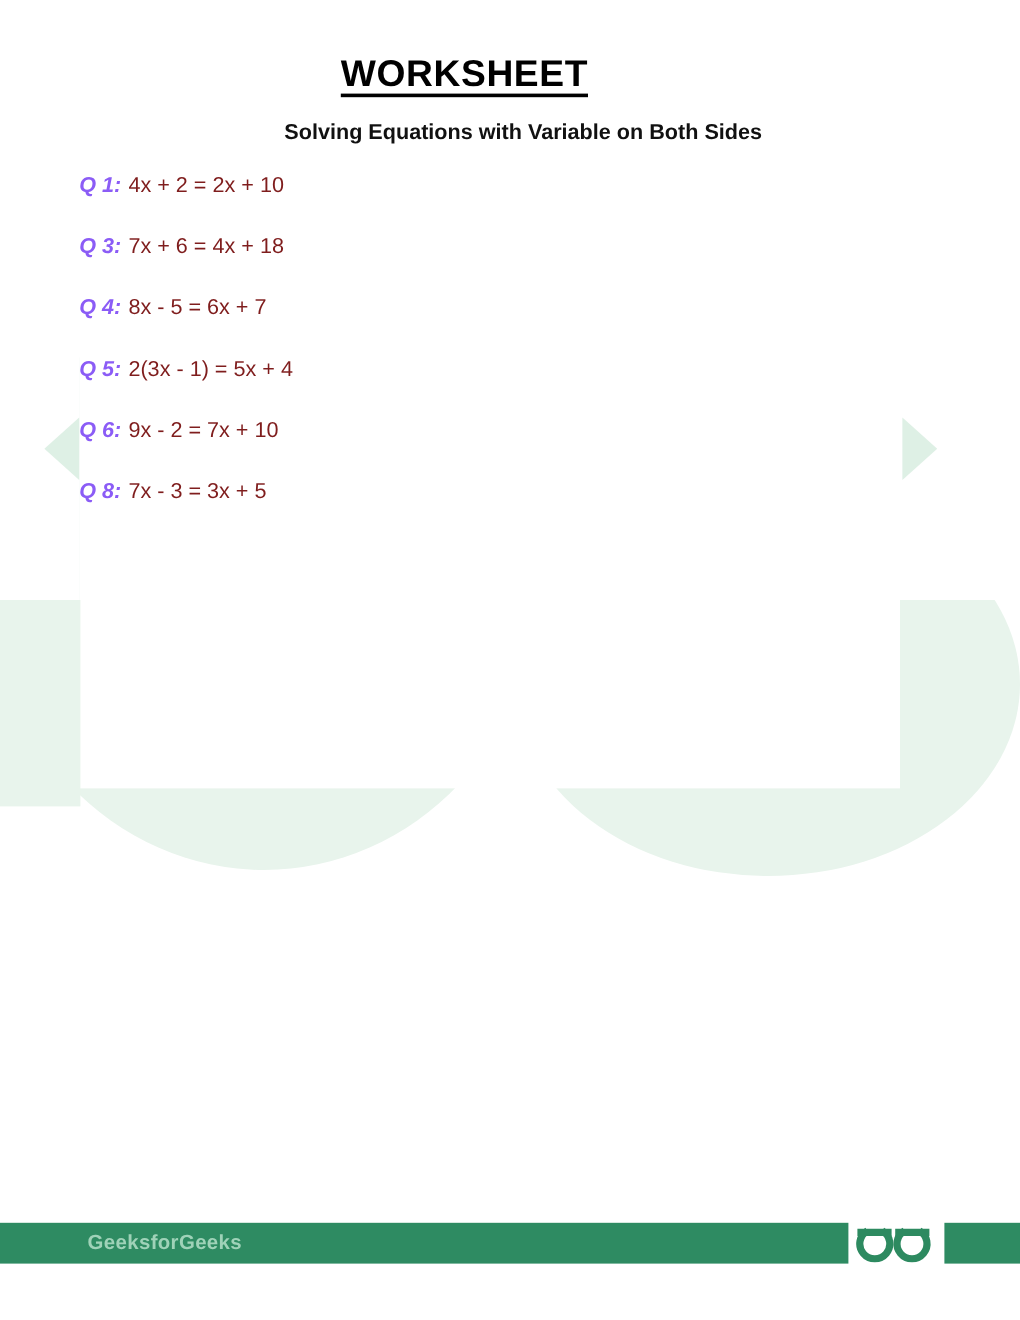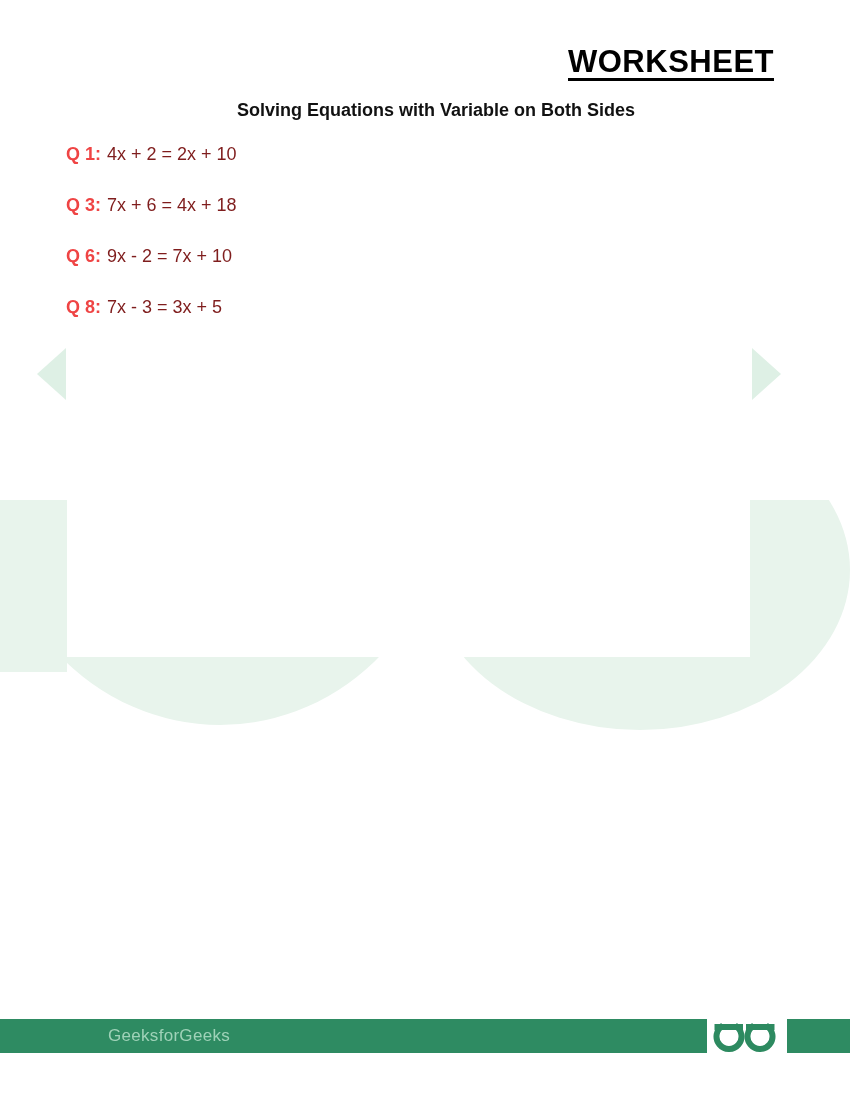--- a/index.html
+++ b/index.html
@@ -8,53 +8,52 @@
     width:850px;height:1100px;
     background:#ffffff;
     overflow:hidden;
     font-family:"Liberation Sans", sans-serif;
     color:#1d1d1f;
   }
   .watermark{position:absolute;left:0;top:0;z-index:0;}
   .content{position:absolute;left:0;top:0;width:850px;z-index:1;}
   .doc-title{
     position:absolute;left:0;top:44px;width:774px;
-    text-align:right;
+    text-align:center;
     font-size:31px;font-weight:bold;color:#000000;
     letter-spacing:.5px;
     text-decoration:underline;
     text-decoration-thickness:3px;
     text-underline-offset:6px;
   }
   .doc-subtitle{
     position:absolute;left:0;top:100px;width:850px;
     text-align:center;
     font-size:18px;font-weight:bold;color:#111111;padding-left:11px;
   }
   .question-list{
     position:absolute;left:66px;top:144px;width:640px;
   }
   .q-row{
     height:20px;line-height:20px;
     margin-bottom:31px;
     font-size:18px;
     white-space:nowrap;
   }
-  .q-label{font-weight:bold;color:#ef4444;margin-right:6px;}
+  .q-label{font-weight:bold;color:#8b5cf6;margin-right:6px;font-style:italic;}
   .q-eq{font-weight:normal;color:#7f1d1d;}
   .footer{position:absolute;left:0;top:1019px;width:850px;height:34px;z-index:1;}
   .footer-bar-left{
     position:absolute;left:0;top:0;width:707px;height:34px;
     background:#2e8b62;
   }
   .footer-brand{
     position:absolute;left:73px;top:0;height:34px;line-height:34px;
-    font-size:17px;font-weight:normal;color:#9fd2b8;
+    font-size:17px;font-weight:bold;color:#9fd2b8;
     letter-spacing:.3px;
-    margin-left:35px;
   }
   .footer-logo{position:absolute;left:713px;top:0;width:63px;height:33px;}
   .footer-bar-right{
     position:absolute;left:787px;top:0;width:63px;height:34px;
     background:#2e8b62;
   }
 </style>
 </head>
 <body>
 
@@ -78,21 +77,27 @@
     <div class="question-list">
   <div class="q-row">
     <span class="q-label">Q 1:</span><span class="q-eq">4x + 2 = 2x + 10</span>
   </div>
 
 
   <div class="q-row">
     <span class="q-label">Q 3:</span><span class="q-eq">7x + 6 = 4x + 18</span>
   </div>
 
+  <div class="q-row">
+    <span class="q-label">Q 4:</span><span class="q-eq">8x - 5 = 6x + 7</span>
+  </div>
 
+  <div class="q-row">
+    <span class="q-label">Q 5:</span><span class="q-eq">2(3x - 1) = 5x + 4</span>
+  </div>
 
   <div class="q-row">
     <span class="q-label">Q 6:</span><span class="q-eq">9x - 2 = 7x + 10</span>
   </div>
 
 
   <div class="q-row">
     <span class="q-label">Q 8:</span><span class="q-eq">7x - 3 = 3x + 5</span>
   </div>
 

